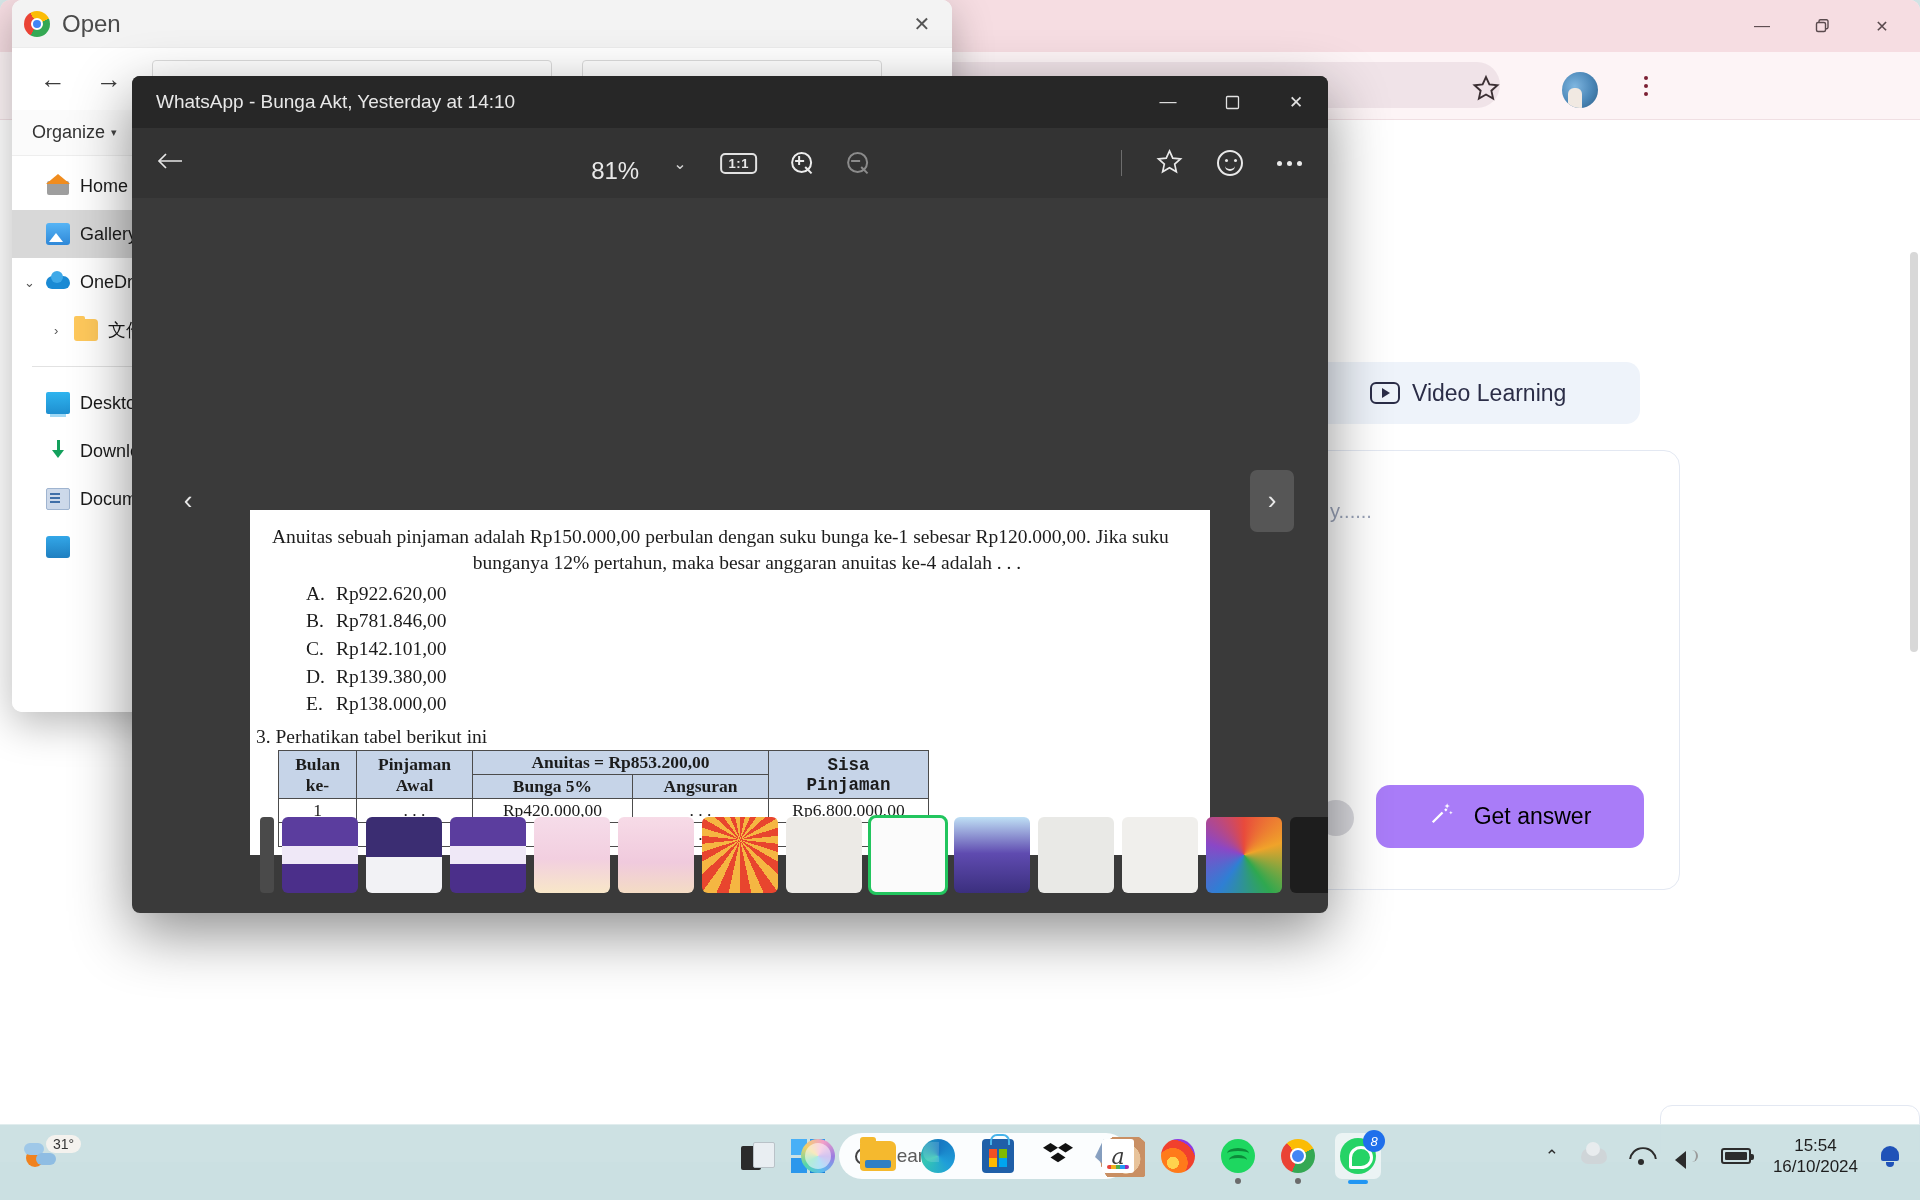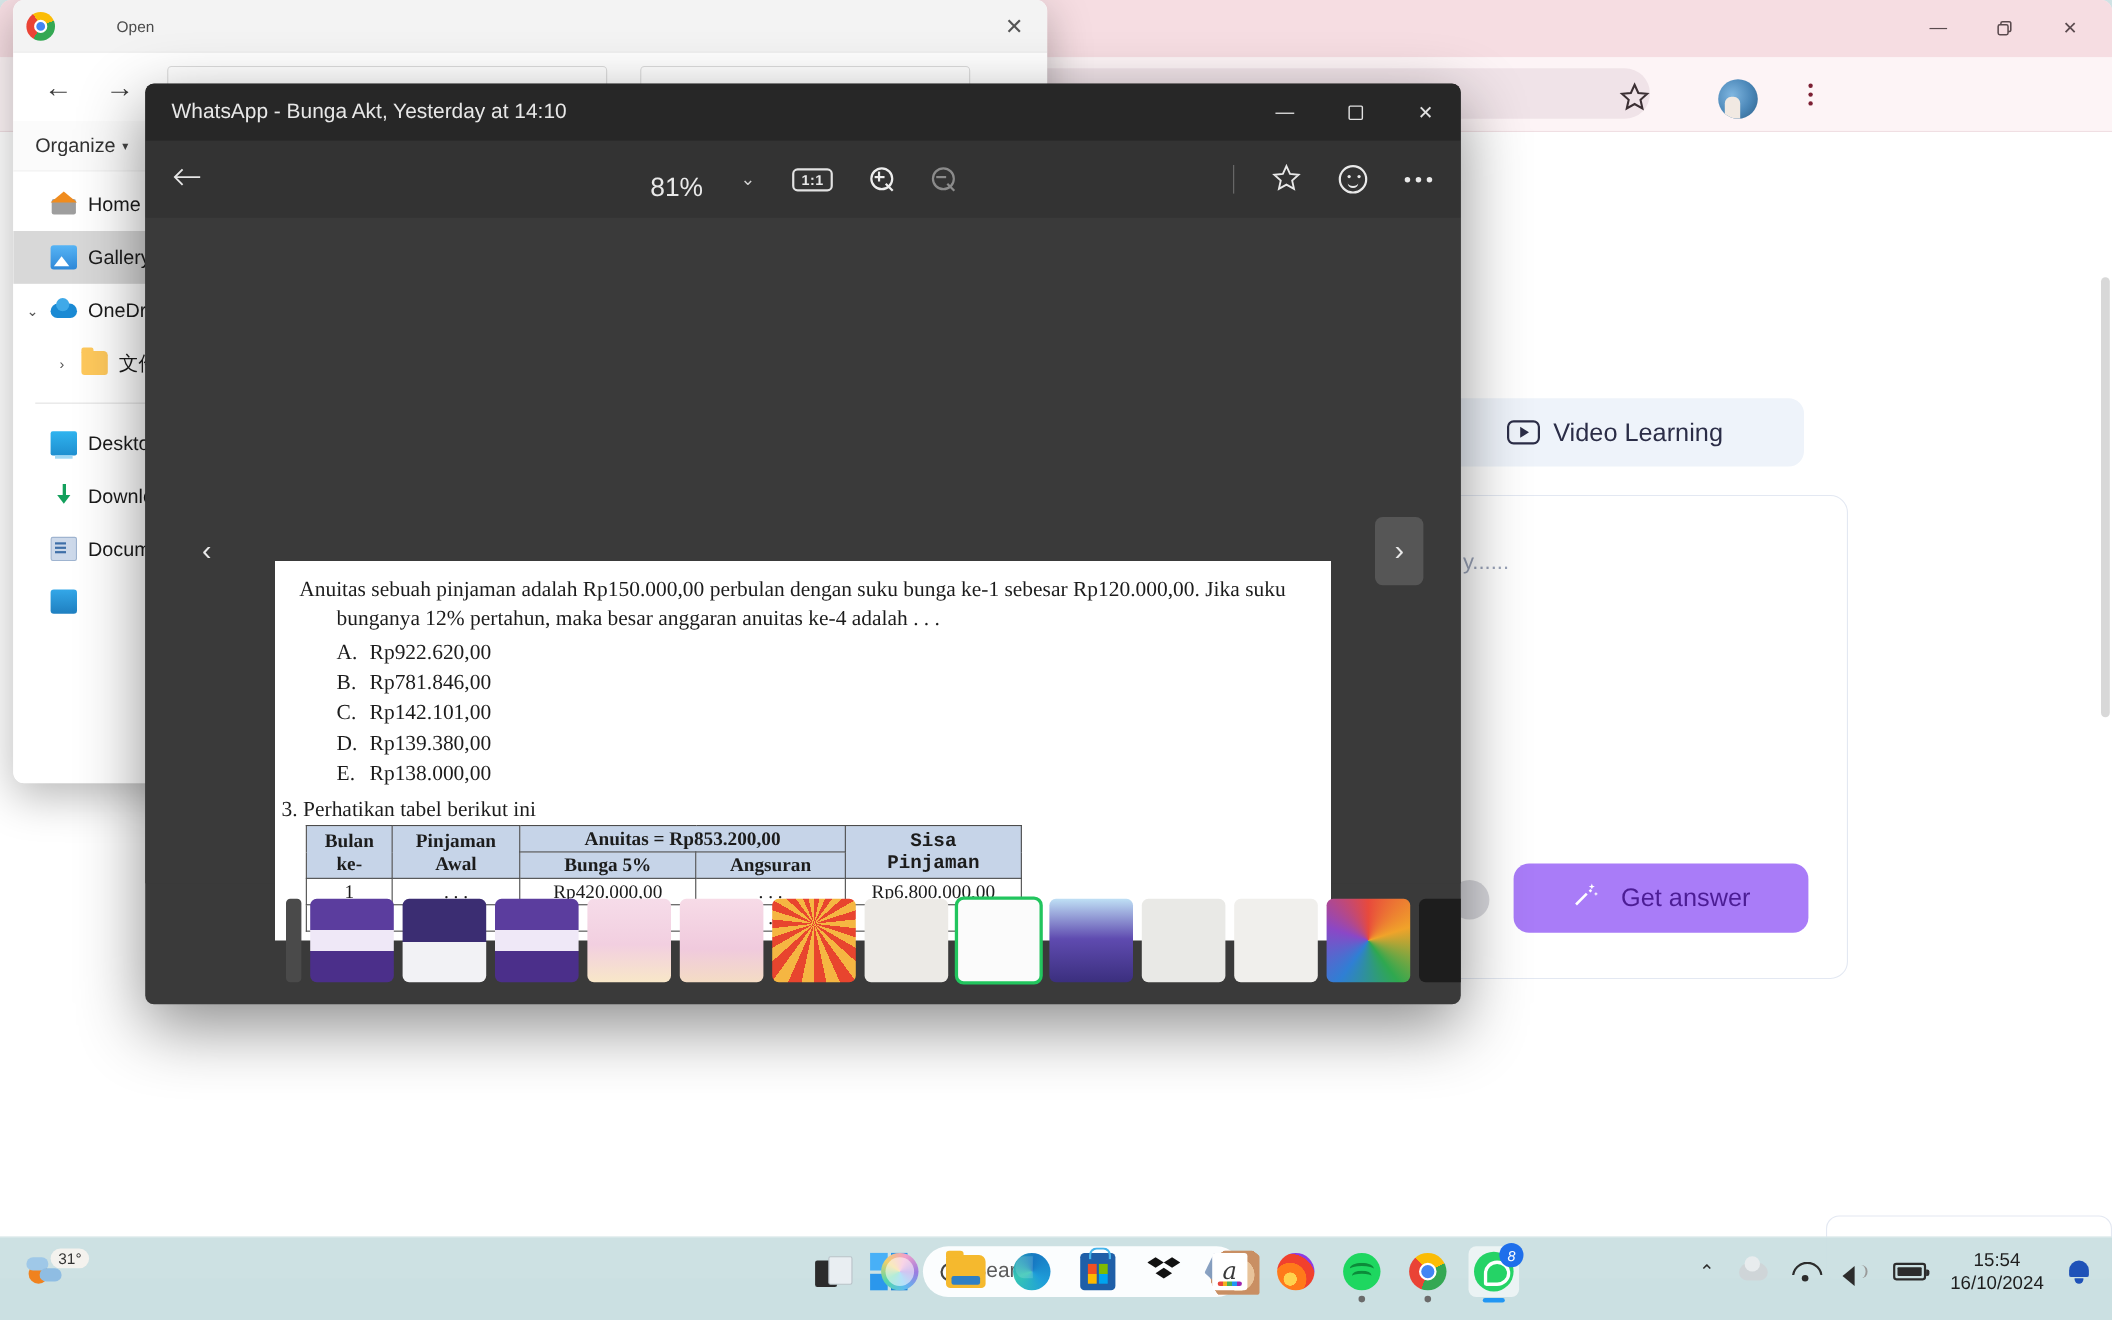--- a/index.html
+++ b/index.html
@@ -93,21 +93,21 @@
     border:1px solid #e3e8f2; border-radius: 16px; background:#fff;
   }
   .card-placeholder {
     position:absolute; left: 1330px; top: 500px;
     color:#9aa3b8; font-size: 20px;
   }
   .get-answer-btn {
     position:absolute; left: 1376px; top: 785px; width: 268px; height: 63px;
     background:#a97cf8; border-radius: 14px;
     display:flex; align-items:center; justify-content:center; gap:20px;
-    color:#4c1d95; font-size:23px;
+    color:#000000; font-size:23px;
   }
   .wand { font-size: 24px; }
   .circle-stub {
     position:absolute; left:1318px; top:800px; width:36px; height:36px;
     border-radius:50%; background:#d9d9de;
   }
   .bottom-card {
     position:absolute; left:1660px; top:1105px; width:260px; height:60px;
     border:1px solid #e3e8f2; border-radius:12px; background:#fff;
   }
@@ -125,21 +125,21 @@
   }
   .chrome-logo {
     width:26px; height:26px; border-radius:50%;
     background: conic-gradient(from 210deg,#ea4335 0 33%, #fbbc05 33% 60%, #34a853 60% 100%);
     position:relative; flex:none;
   }
   .chrome-logo::after{
     content:""; position:absolute; inset:7px; border-radius:50%;
     background:#4285f4; border:2px solid #fff;
   }
-  .open-title { font-size:14px; color:#4a4a4a;margin-left:44px; }
+  .open-title { font-size:24px; color:#4a4a4a; }
   .open-close {
     position:absolute; right: 8px; top: 6px; width:44px; height:36px;
     display:flex;align-items:center;justify-content:center; color:#555; font-size:20px;
   }
   .open-navbar {
     height: 62px; display:flex; align-items:center; gap: 30px; padding: 0 28px;
     background:#ffffff;
   }
   .nav-arrow { font-size: 26px; color:#3c3c3c; }
   .path-field {
@@ -244,21 +244,21 @@
 
   
   .doc-img {
     position:absolute; left: 118px; top: 312px; width: 960px; height: 345px;
     background:#ffffff;
     padding: 14px 22px 0 22px;
     font-family: "Liberation Serif", serif;
     color:#1c1c1c;
   }
   .doc-para { font-size: 19.5px; line-height: 1.35; }
-  .doc-para .l2 { display:block; padding-left: 34px; }
+  .doc-para .l2 { display:block; padding-left: 34px; text-align: center; }
   .doc-opts { margin-top: 3px; padding-left: 34px; font-size: 19.5px; line-height: 1.42; }
   .doc-opt { display:flex; gap: 12px; }
   .doc-opt span.k { width: 18px; }
   .doc-q3 { margin-top: 8px; font-size: 19.5px; margin-left: -16px; }
   table.anu {
     border-collapse: collapse; margin-top: 2px; margin-left: 6px;
     font-family:"Liberation Serif", serif;
   }
   table.anu th, table.anu td {
     border: 1.5px solid #4c4c4c; text-align:center; font-size: 17.5px;

